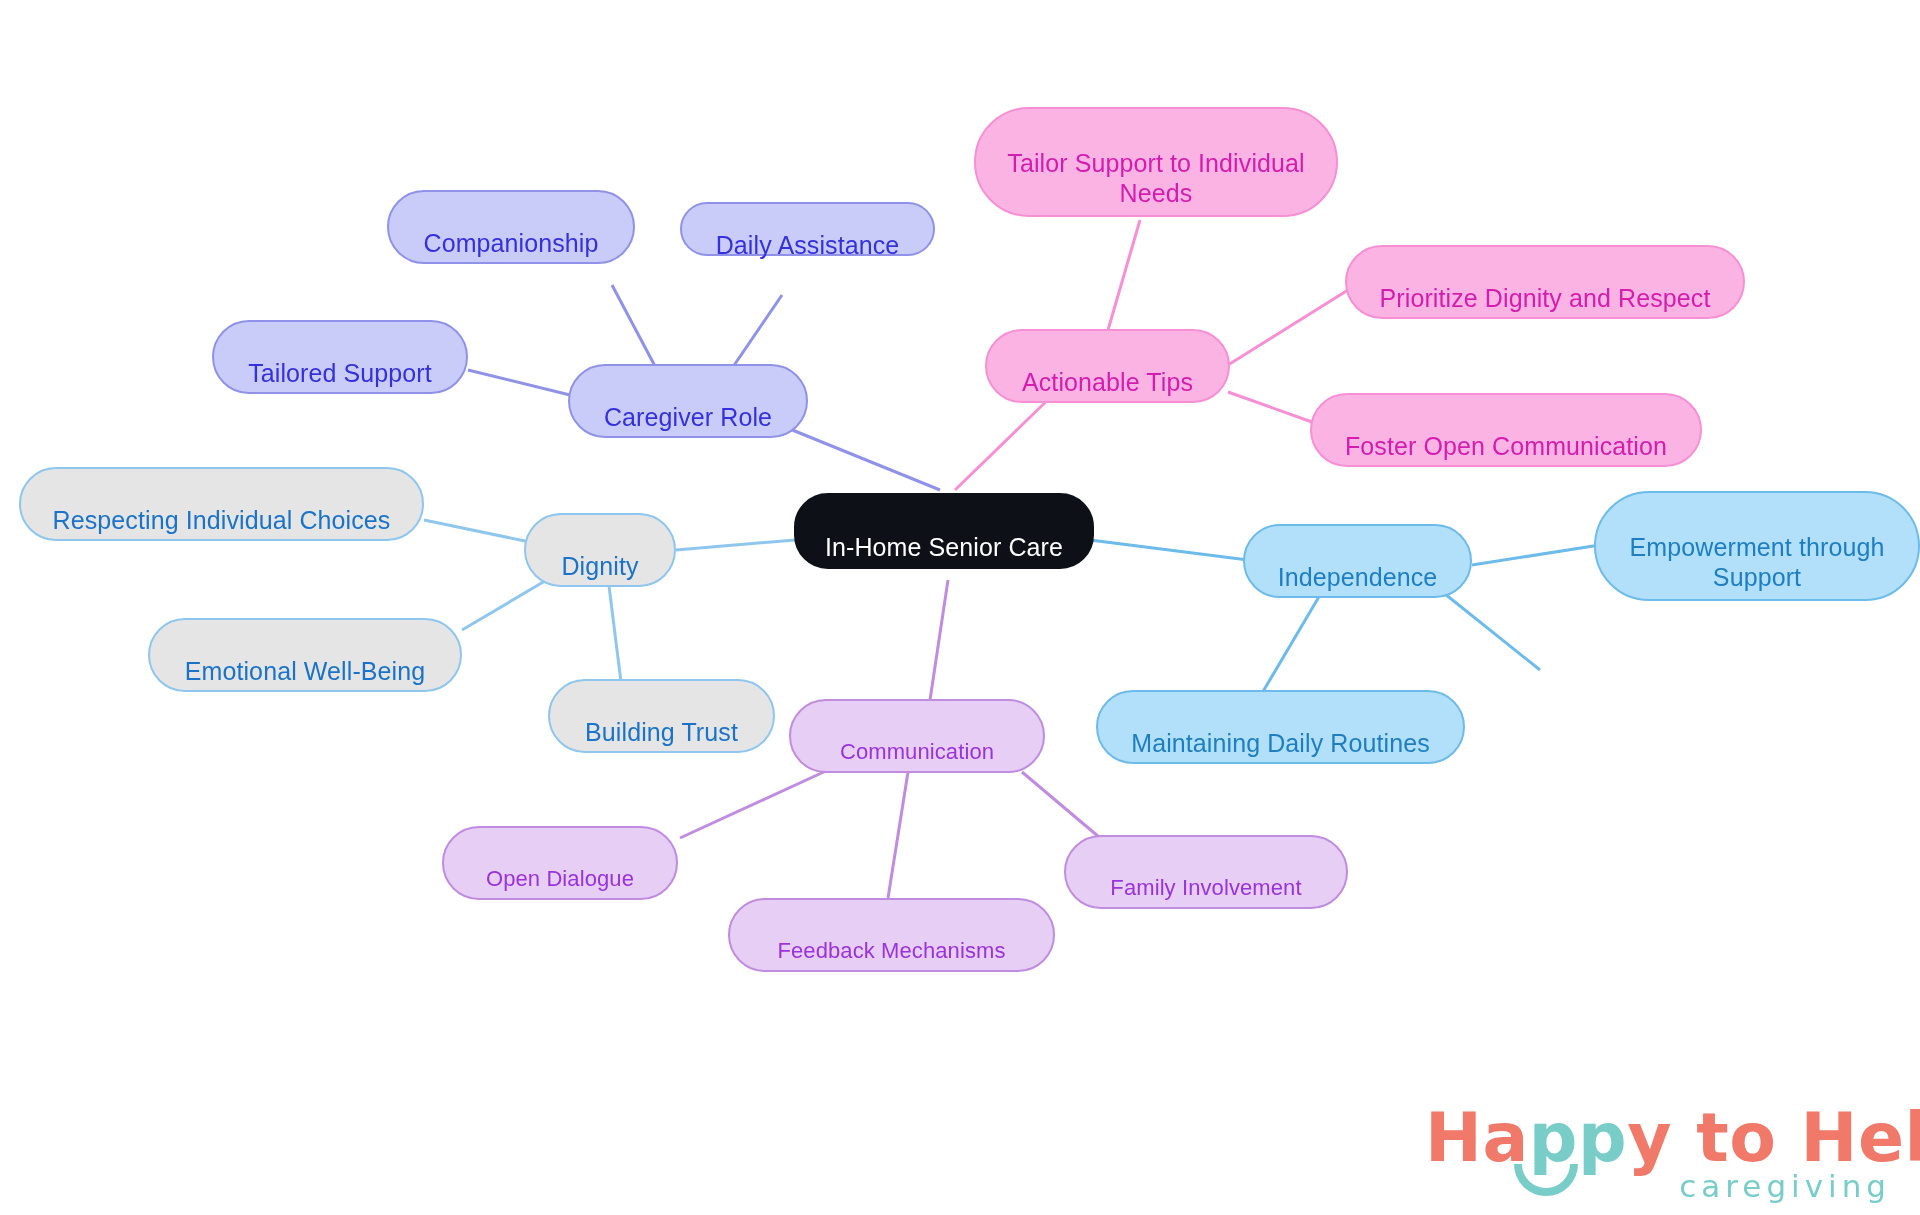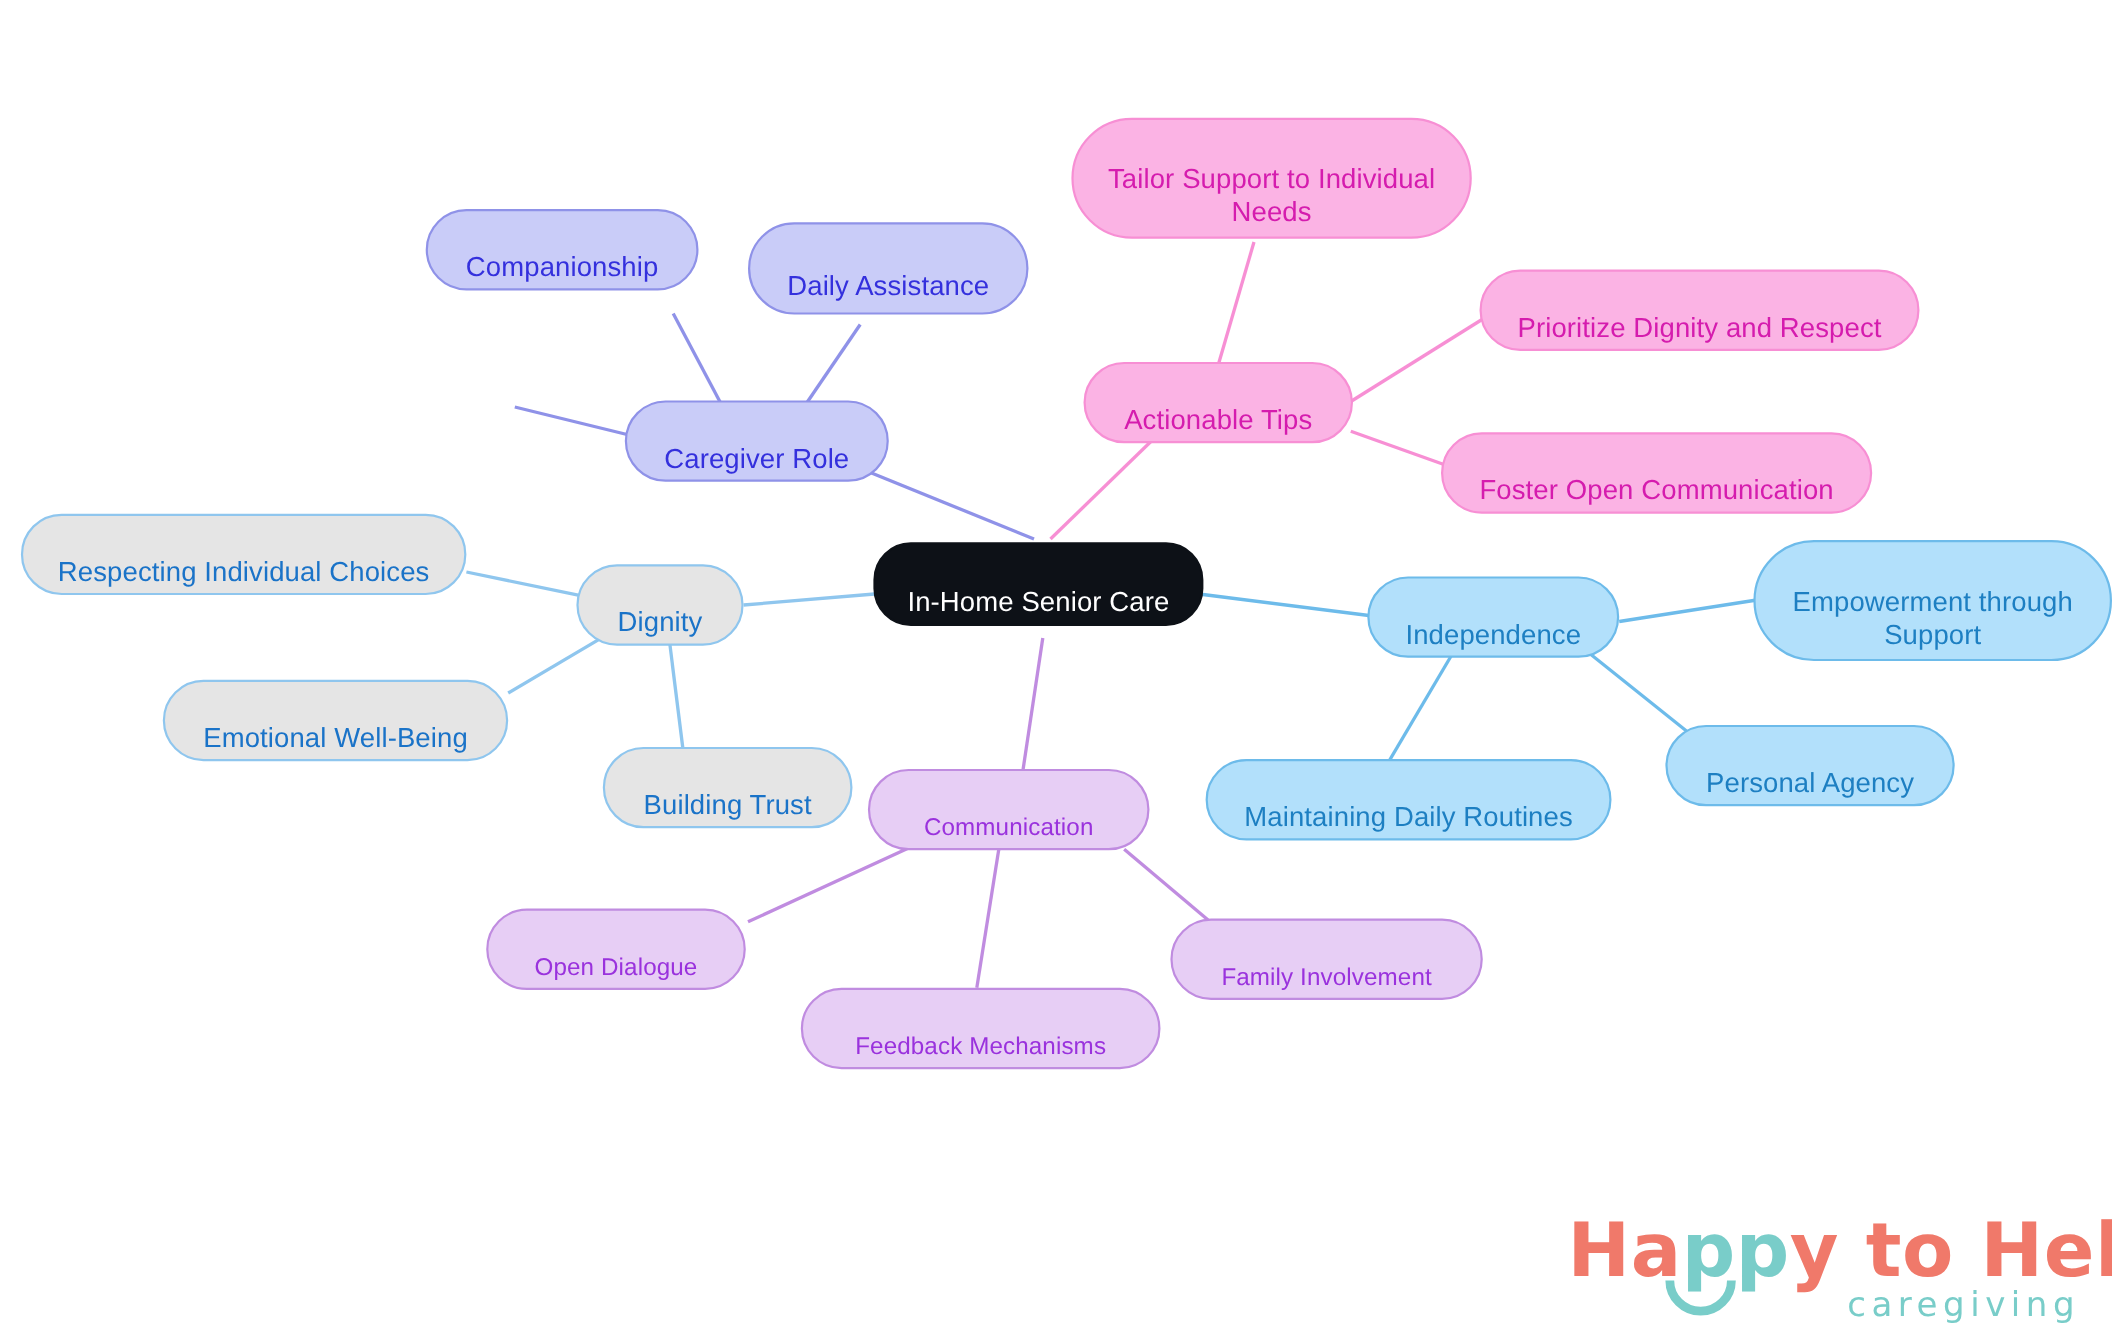--- a/index.html
+++ b/index.html
@@ -165,22 +165,25 @@
   <div class="node n-peri" style="left:568px; top:364px; width:240px; height:74px;">
     <span class="node-label">Caregiver Role</span>
   </div>
 
   <div class="node n-root" style="left:794px; top:493px; width:300px; height:76px;">
     <span class="node-label">In-Home Senior Care</span>
   </div>
   <div class="node n-peri" style="left:387px; top:190px; width:248px; height:74px;">
     <span class="node-label">Companionship</span>
   </div>
-  <div class="node n-peri" style="left:680px; top:202px; width:255px; height:84px;">
+  <div class="node n-peri" style="left:680px; top:202px; width:255px; height:54px;">
     <span class="node-label">Daily Assistance</span>
+  </div>
+  <div class="node n-peri" style="left:212px; top:320px; width:256px; height:74px;">
+    <span class="node-label">Tailored Support</span>
   </div>
 
   <div class="node n-pink" style="left:985px; top:329px; width:245px; height:74px;">
     <span class="node-label">Actionable Tips</span>
   </div>
   <div class="node n-pink" style="left:974px; top:107px; width:364px; height:110px;">
     <span class="node-label">Tailor Support to Individual
 Needs</span>
   </div>
   <div class="node n-pink" style="left:1345px; top:245px; width:400px; height:74px;">
@@ -202,23 +205,20 @@
   <div class="node n-bluel" style="left:548px; top:679px; width:227px; height:74px;">
     <span class="node-label">Building Trust</span>
   </div>
 
   <div class="node n-blue" style="left:1243px; top:524px; width:229px; height:74px;">
     <span class="node-label">Independence</span>
   </div>
   <div class="node n-blue" style="left:1594px; top:491px; width:326px; height:110px;">
     <span class="node-label">Empowerment through
 Support</span>
-  </div>
-  <div class="node n-blue" style="left:1514px; top:659px; width:263px; height:74px;">
-    <span class="node-label">Personal Agency</span>
   </div>
   <div class="node n-blue" style="left:1096px; top:690px; width:369px; height:74px;">
     <span class="node-label">Maintaining Daily Routines</span>
   </div>
 
   <div class="node n-purp" style="left:789px; top:699px; width:256px; height:74px;">
     <span class="node-label">Communication</span>
   </div>
   <div class="node n-purp" style="left:442px; top:826px; width:236px; height:74px;">
     <span class="node-label">Open Dialogue</span>

